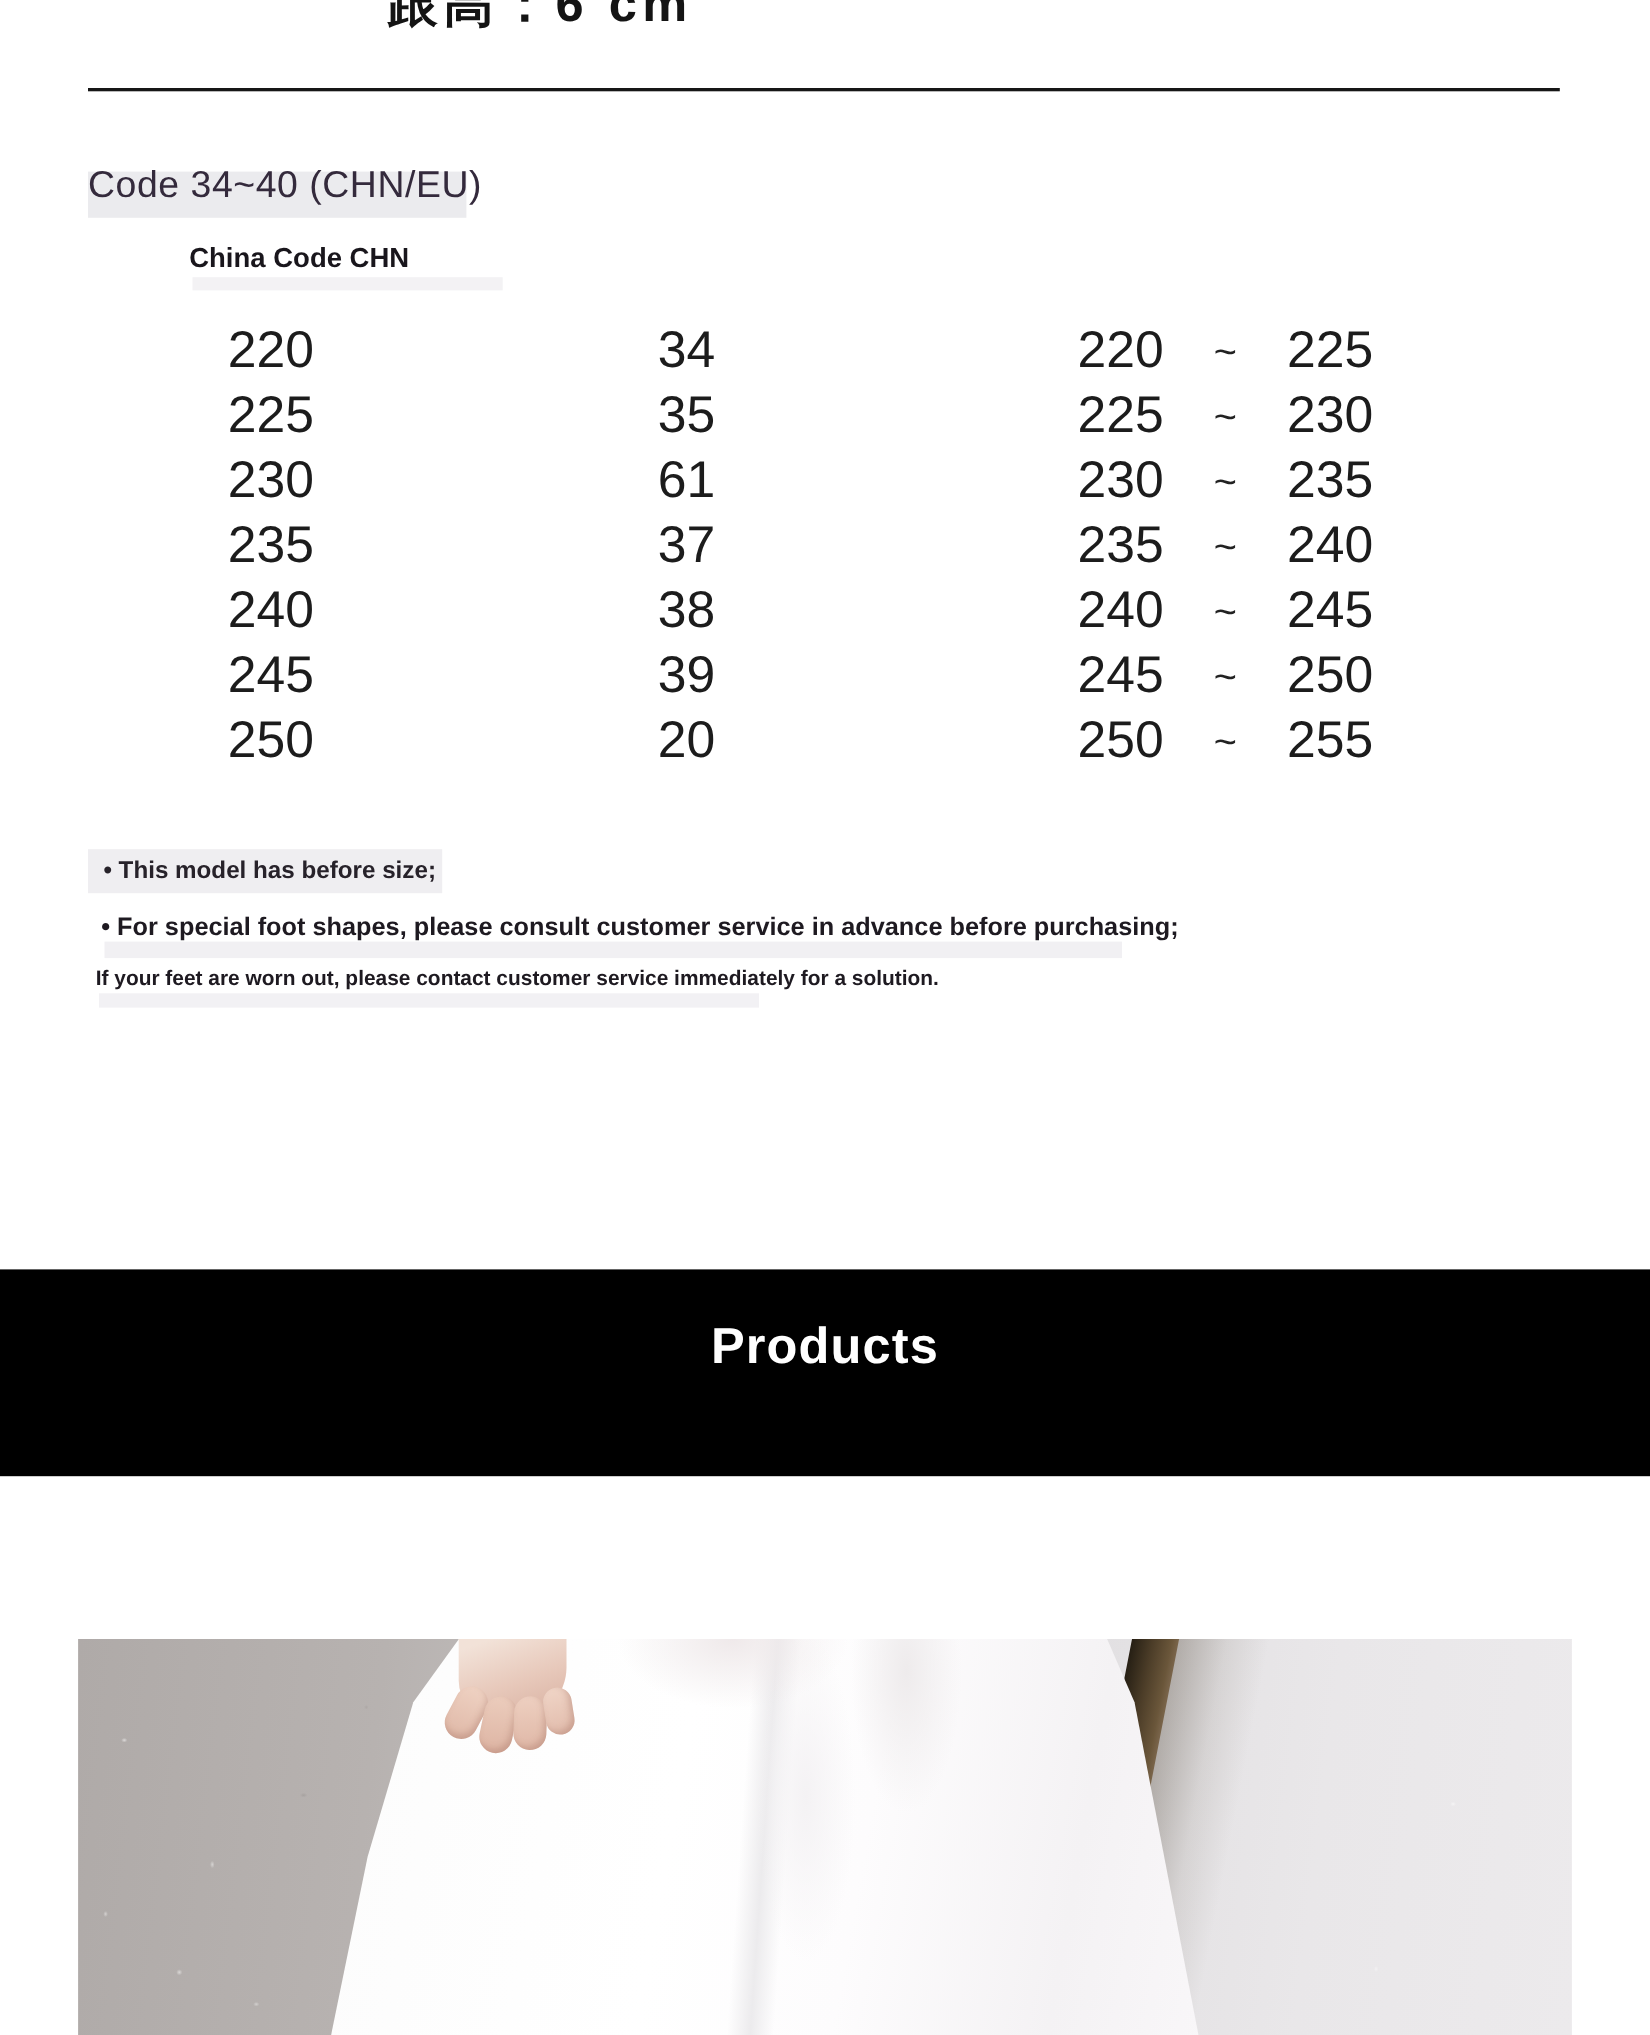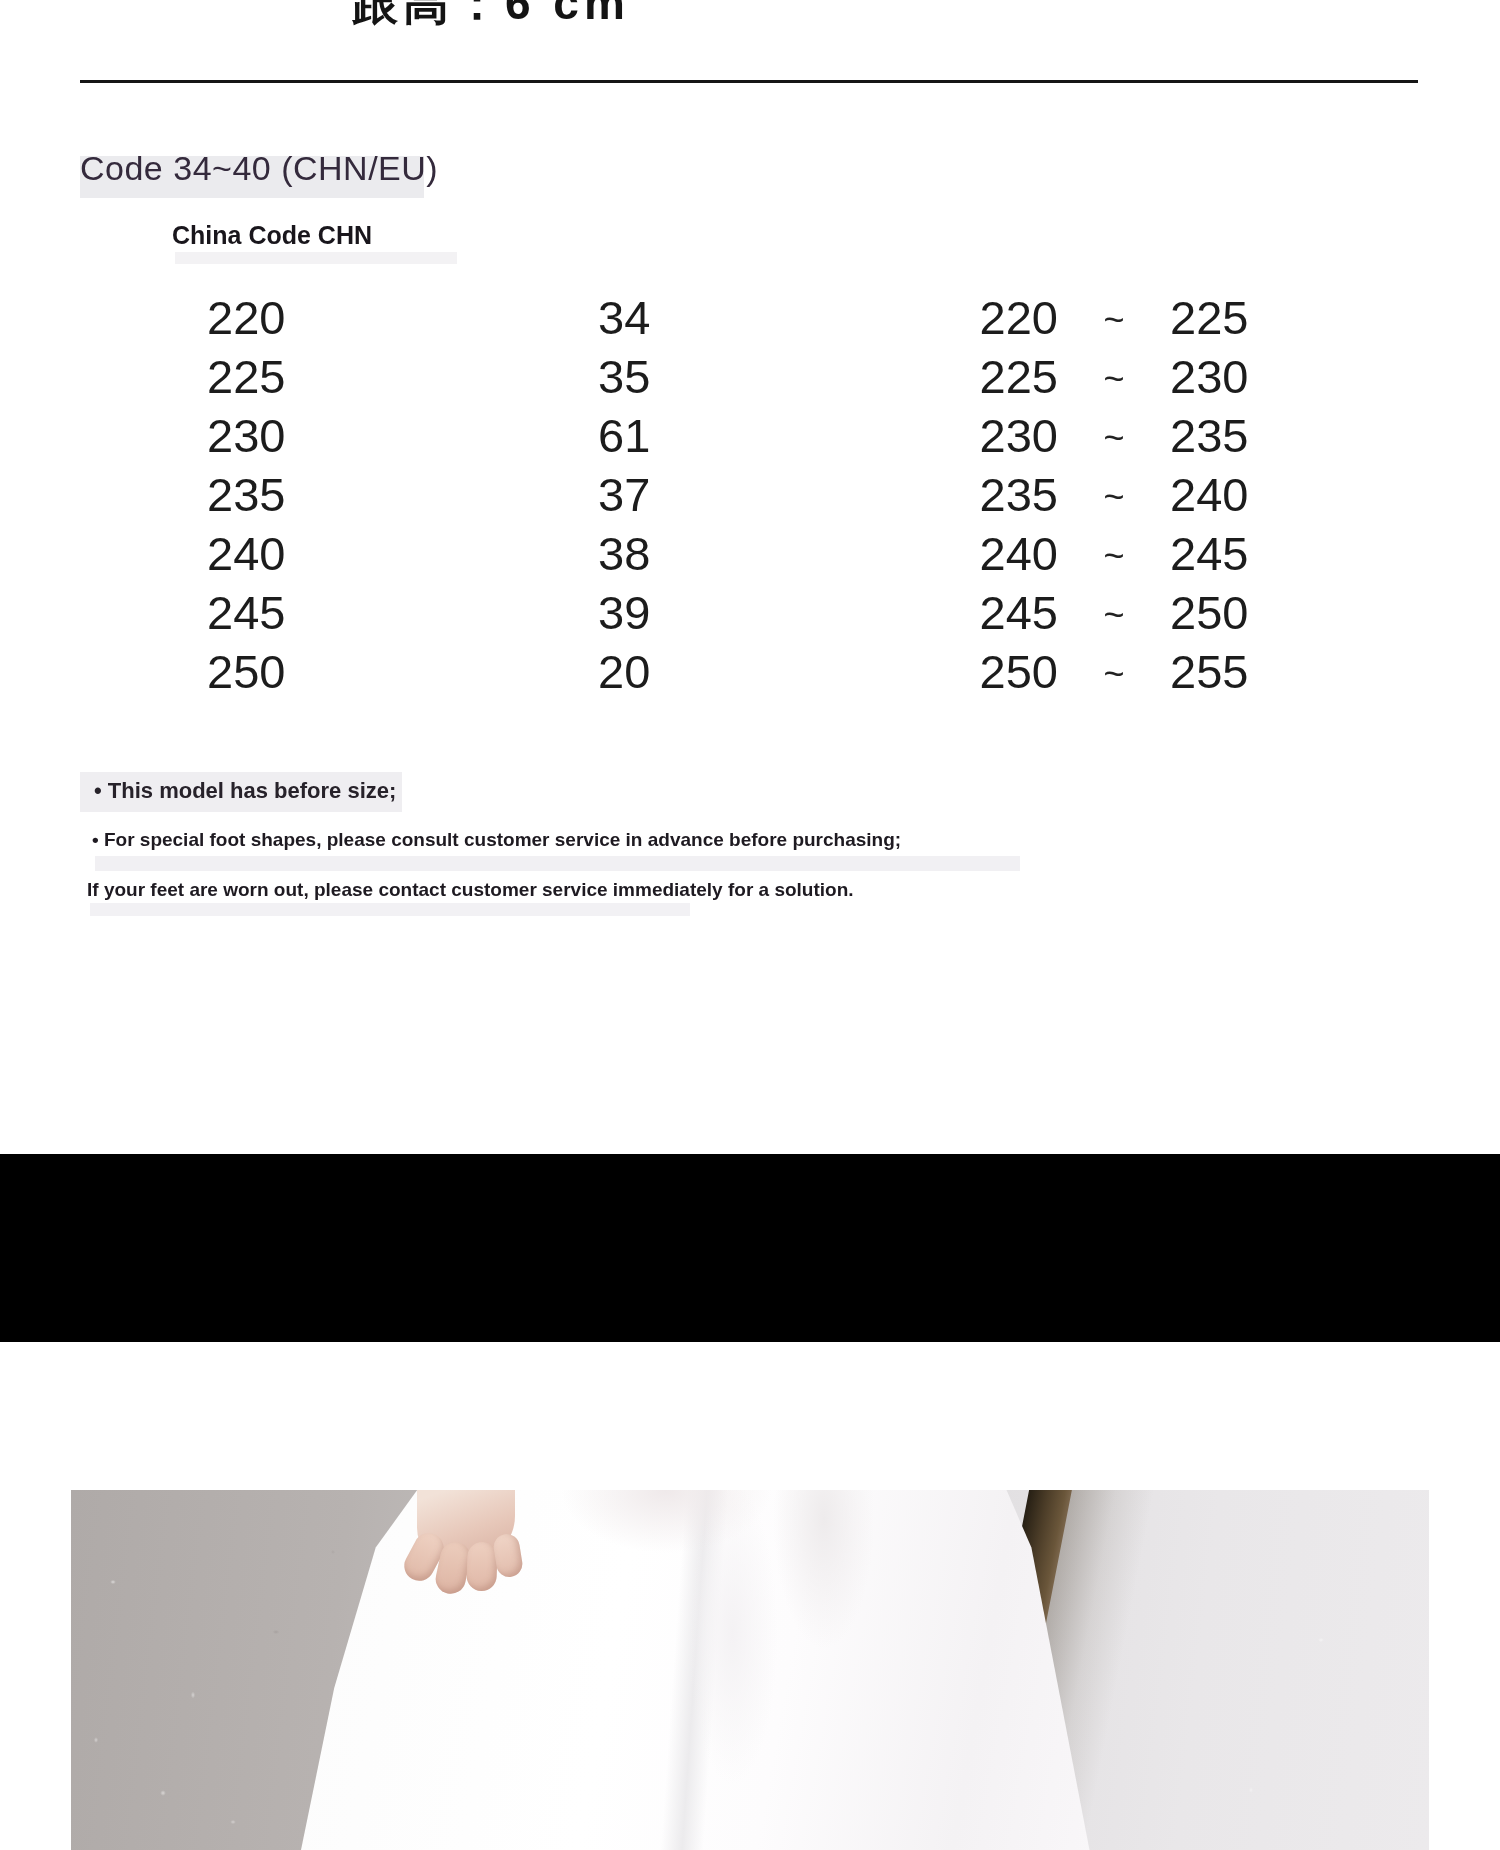--- a/index.html
+++ b/index.html
@@ -53,21 +53,21 @@
   .cell { font-size:47px; font-weight:400; color:#1c1c1c; line-height:1; }
   .cell-chn, .cell-eu { justify-self:start; }
   .cell-from { justify-self:end; }
   .cell-sep  { justify-self:center; font-size:36px; color:#222222; position:relative; top:2px; }
   .cell-to   { justify-self:start; }
 
   
   .note-1-highlight { position:absolute; left:80px; top:772px; width:322px; height:40px; background:#efeef1; }
   .note-1 { position:absolute; left:94px; top:778px; font-size:22px; font-weight:bold; color:#27222a; white-space:nowrap; z-index:1; }
   .note-2-ghost { position:absolute; left:95px; top:856px; width:925px; height:15px; background:#f1f0f3; }
-  .note-2 { position:absolute; left:92px; top:829px; font-size:19px; font-weight:bold; color:#1e1a21; white-space:nowrap; z-index:1; }
+  .note-2 { position:absolute; left:92px; top:829px; font-size:23px; font-weight:bold; color:#1e1a21; white-space:nowrap; z-index:1; }
   .note-3-ghost { position:absolute; left:90px; top:903px; width:600px; height:13px; background:#f2f1f4; }
   .note-3 { position:absolute; left:87px; top:879px; font-size:19px; font-weight:bold; color:#1e1a21; white-space:nowrap; z-index:1; }
 
   
   .banner {
     position:absolute; left:0; top:1154px;
     width:1500px; height:188px; background:#000000;
     display:flex; flex-direction:column; align-items:center;
   }
   .banner-title { margin-top:42px; font-size:46px; font-weight:bold; color:#ffffff; letter-spacing:1px; }
@@ -198,20 +198,21 @@
 </div>
 
 <div class="note-1-highlight"></div>
 <div class="note-1">• This model has before size;</div>
 <div class="note-2-ghost"></div>
 <div class="note-2">• For special foot shapes, please consult customer service in advance before purchasing;</div>
 <div class="note-3-ghost"></div>
 <div class="note-3">If your feet are worn out, please contact customer service immediately for a solution.</div>
 
 <div class="banner">
+  <div class="banner-title">Products</div>
 </div>
 
 <div class="photo">
   <div class="wall-speckles"></div>
   <div class="strap-shadow"></div>
   <div class="strap"></div>
   <div class="skirt"></div>
   <div class="hand">
     <div class="palm"></div>
     <div class="finger finger-1"></div>

